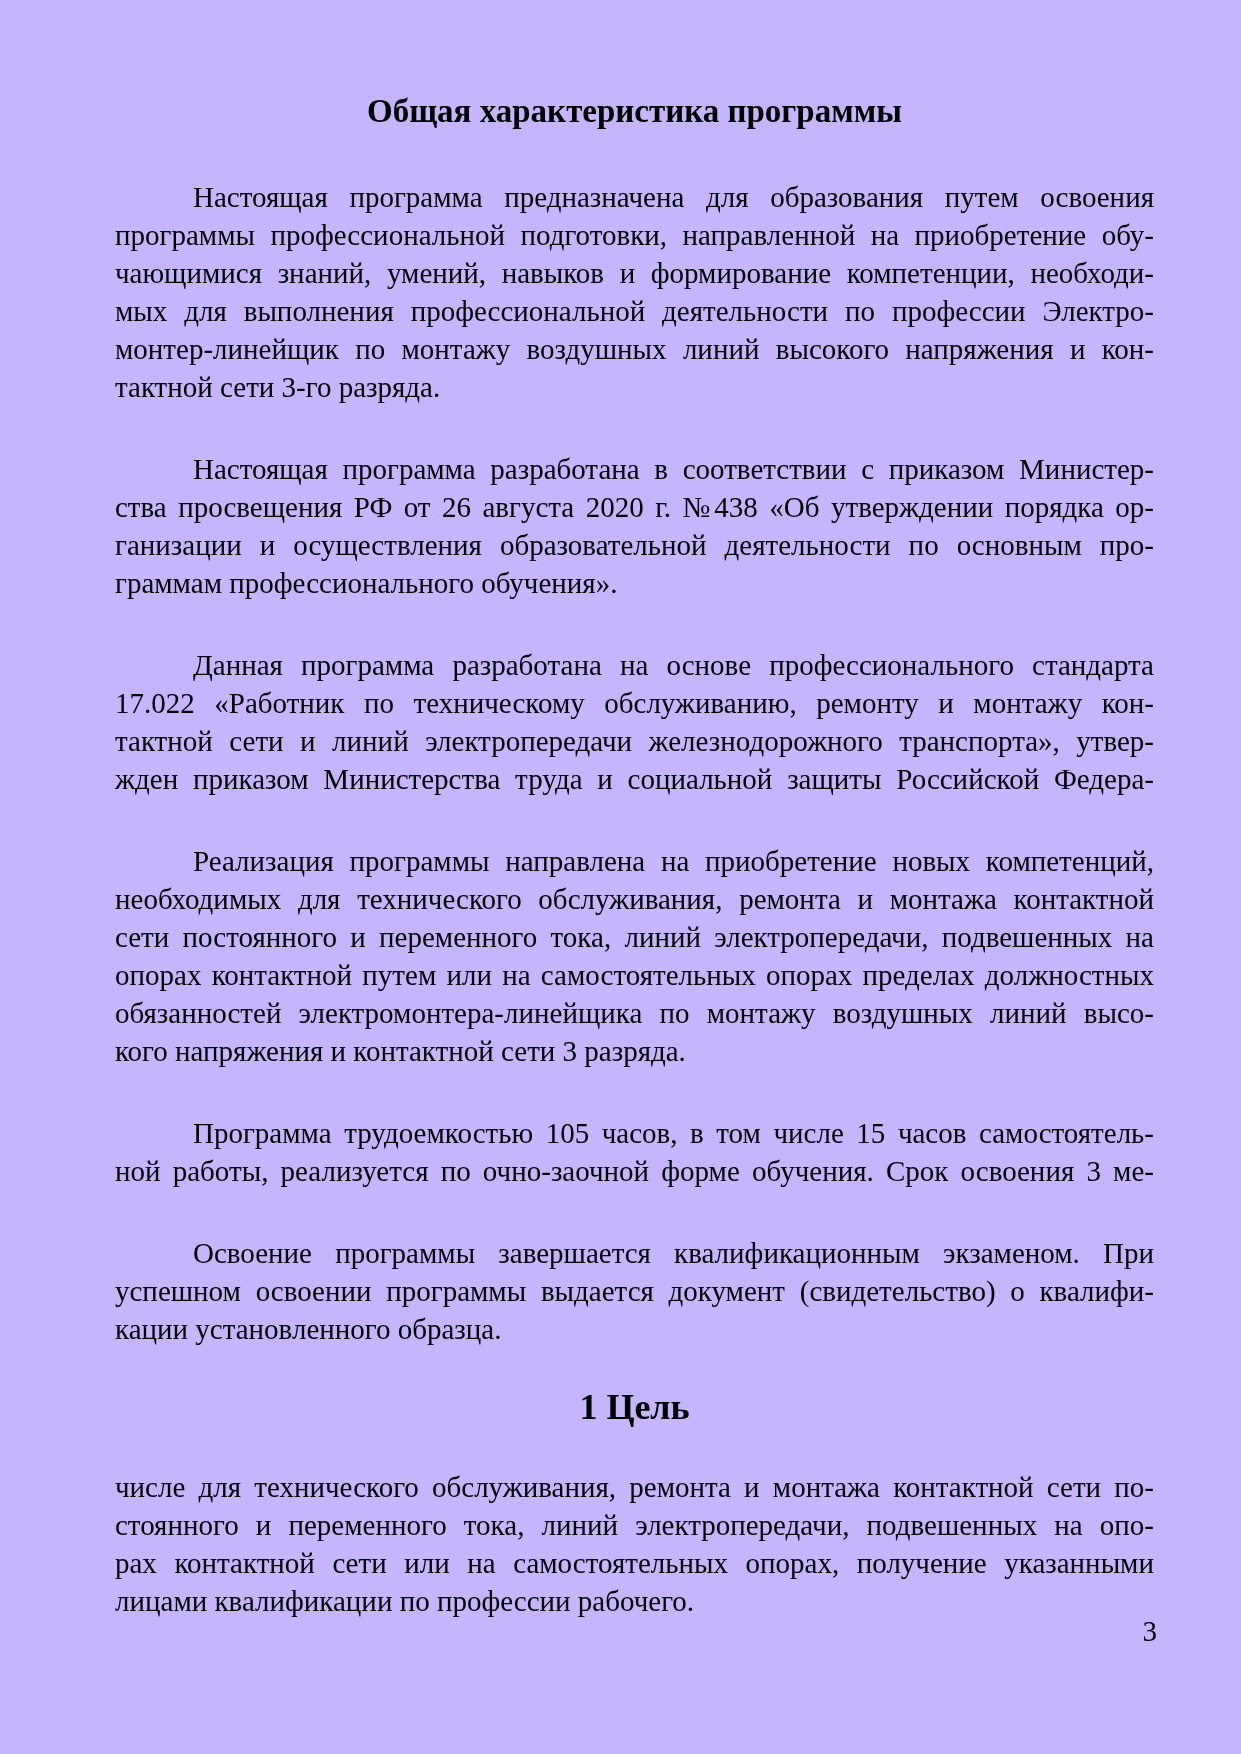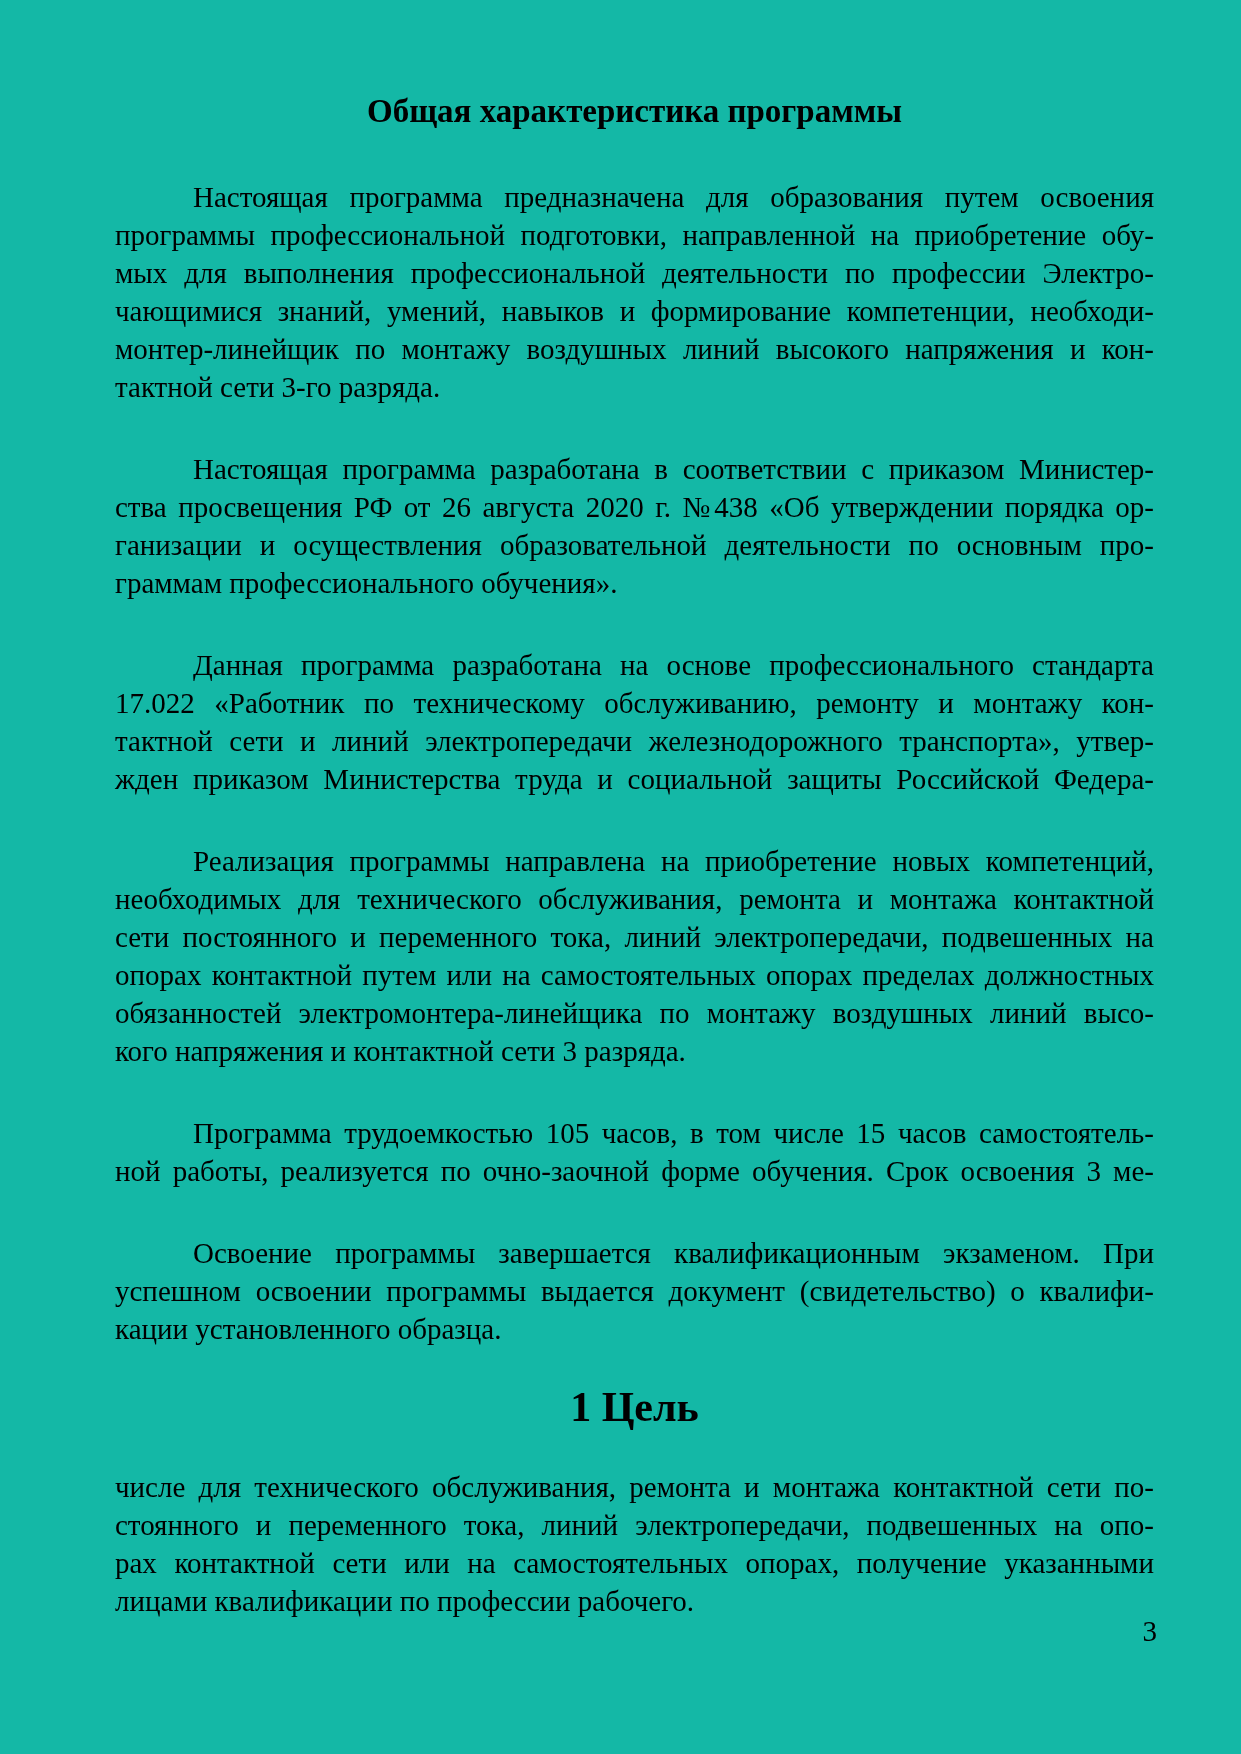--- a/index.html
+++ b/index.html
@@ -4,41 +4,41 @@
 <style>
   html, body {
     margin: 0;
     padding: 0;
     background: #ffffff;
   }
   .page {
     position: relative;
     width: 1241px;
     height: 1754px;
-    background: #14b8a6;
+    background: #c4b5fd;
     color: #000000;
     font-family: "Liberation Serif", "DejaVu Serif", serif;
     overflow: hidden;
   }
   .content {
     position: absolute;
     left: 115px;
     top: 0;
     width: 1039px;
   }
   .doc-title {
     margin: 88px 0 28px 0;
     font-size: 33px;
     line-height: 46px;
     font-weight: bold;
     text-align: center;
   }
   .section-heading {
     margin: 36px 0 38px 0;
-    font-size: 42px;
+    font-size: 36px;
     line-height: 46px;
     font-weight: bold;
     text-align: center;
   }
   .para {
     margin: 0;
   }
   .line {
     font-size: 29px;
     line-height: 38px;
@@ -65,22 +65,22 @@
 <body>
 
 <div class="page">
   <div class="content">
     <h1 class="doc-title">Общая характеристика программы</h1>
 
     <div id="section1">
         <div class="para">
           <div class="line first">Настоящая программа предназначена для образования путем освоения</div>
           <div class="line">программы профессиональной подготовки, направленной на приобретение обу-</div>
+          <div class="line">чающимися знаний, умений, навыков и формирование компетенции, необходи-</div>
           <div class="line">мых для выполнения профессиональной деятельности по профессии Электро-</div>
-          <div class="line">чающимися знаний, умений, навыков и формирование компетенции, необходи-</div>
           <div class="line">монтер-линейщик по монтажу воздушных линий высокого напряжения и кон-</div>
           <div class="line last">тактной сети 3-го разряда.</div>
         </div>
         <div class="para">
           <div class="line first">Настоящая программа разработана в соответствии с приказом Министер-</div>
           <div class="line">ства просвещения РФ от 26 августа 2020 г. №438 «Об утверждении порядка ор-</div>
           <div class="line">ганизации и осуществления образовательной деятельности по основным про-</div>
           <div class="line last">граммам профессионального обучения».</div>
         </div>
         <div class="para">

